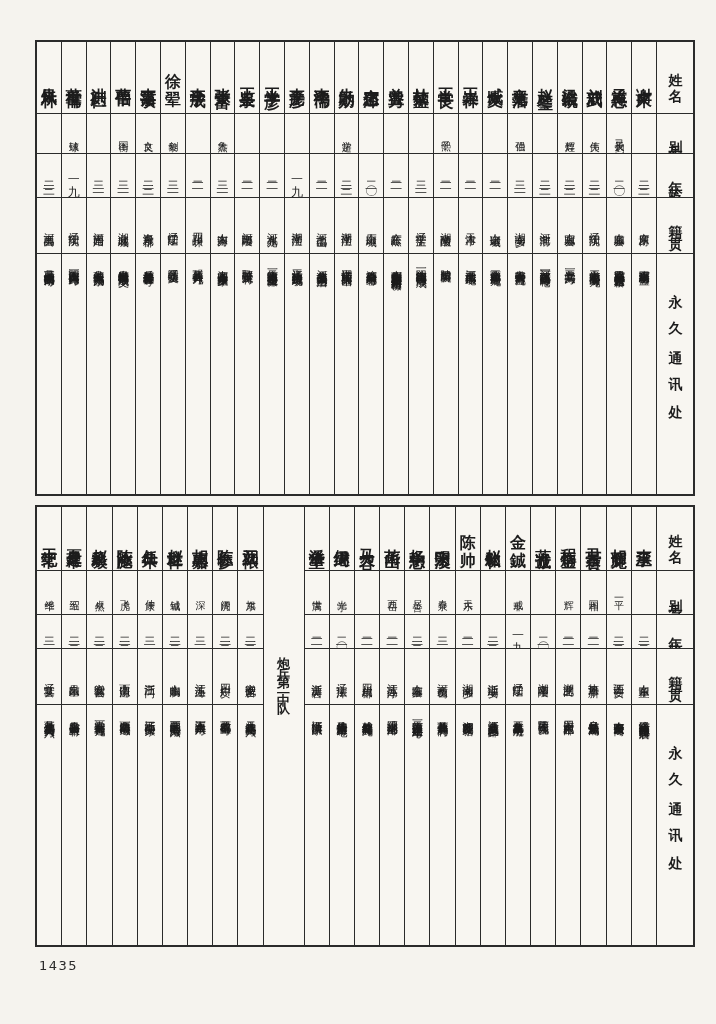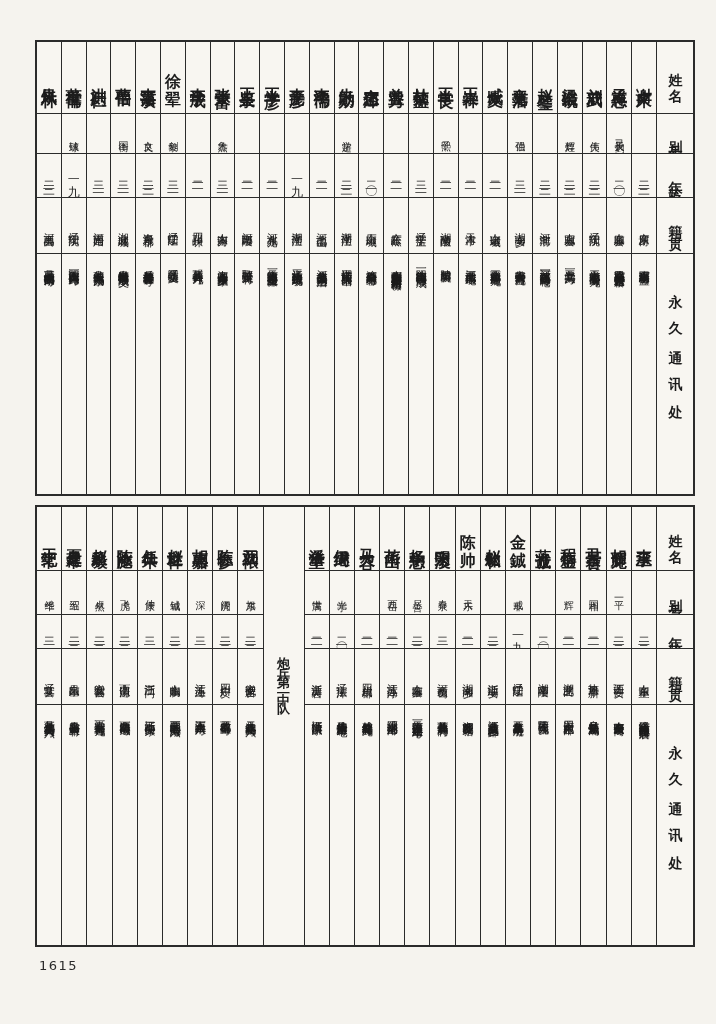--- a/index.html
+++ b/index.html
@@ -918,14 +918,14 @@
           <span class="vtext">二二</span>
         </div>
         <div class="cell r-origin c-origin">
           <span class="vtext">辽宁复县</span>
         </div>
         <div class="cell r-addr c-addr">
           <span class="vtext">复县瓦房店镇复州大街二六号</span>
         </div>
       </div>
     </div>
-  <div class="page-number">1615</div>
+  <div class="page-number">1435</div>
 </div>
 
 </body></html>

